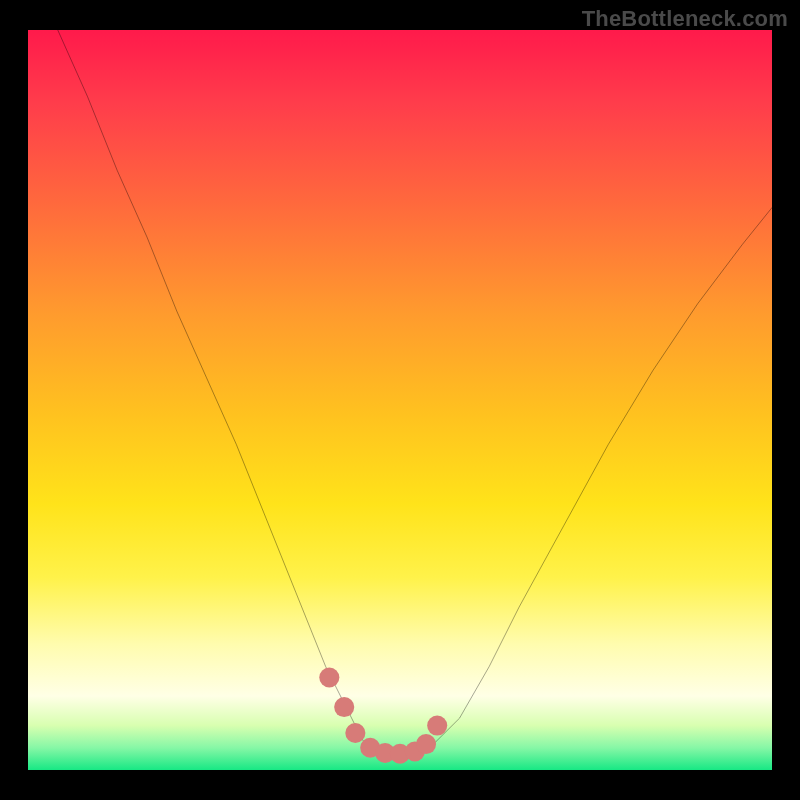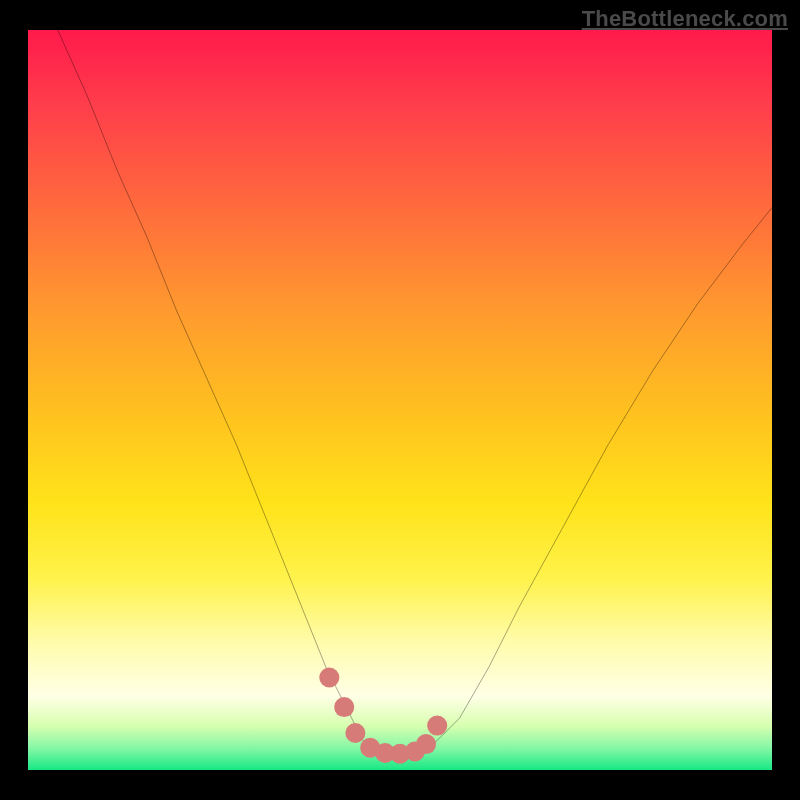--- a/index.html
+++ b/index.html
@@ -19,21 +19,20 @@
   }
   .watermark {
     position: absolute;
     top: 6px;
     right: 12px;
     color: #4a4a4a;
     font-size: 22px;
     font-weight: 600;
     letter-spacing: 0.2px;
     user-select: none;
-    text-decoration: underline;
   }
   .plot {
     position: absolute;
     left: 28px;
     top: 30px;
     width: 744px;
     height: 740px;
   }
   .gradient-bg {
     position: absolute;

